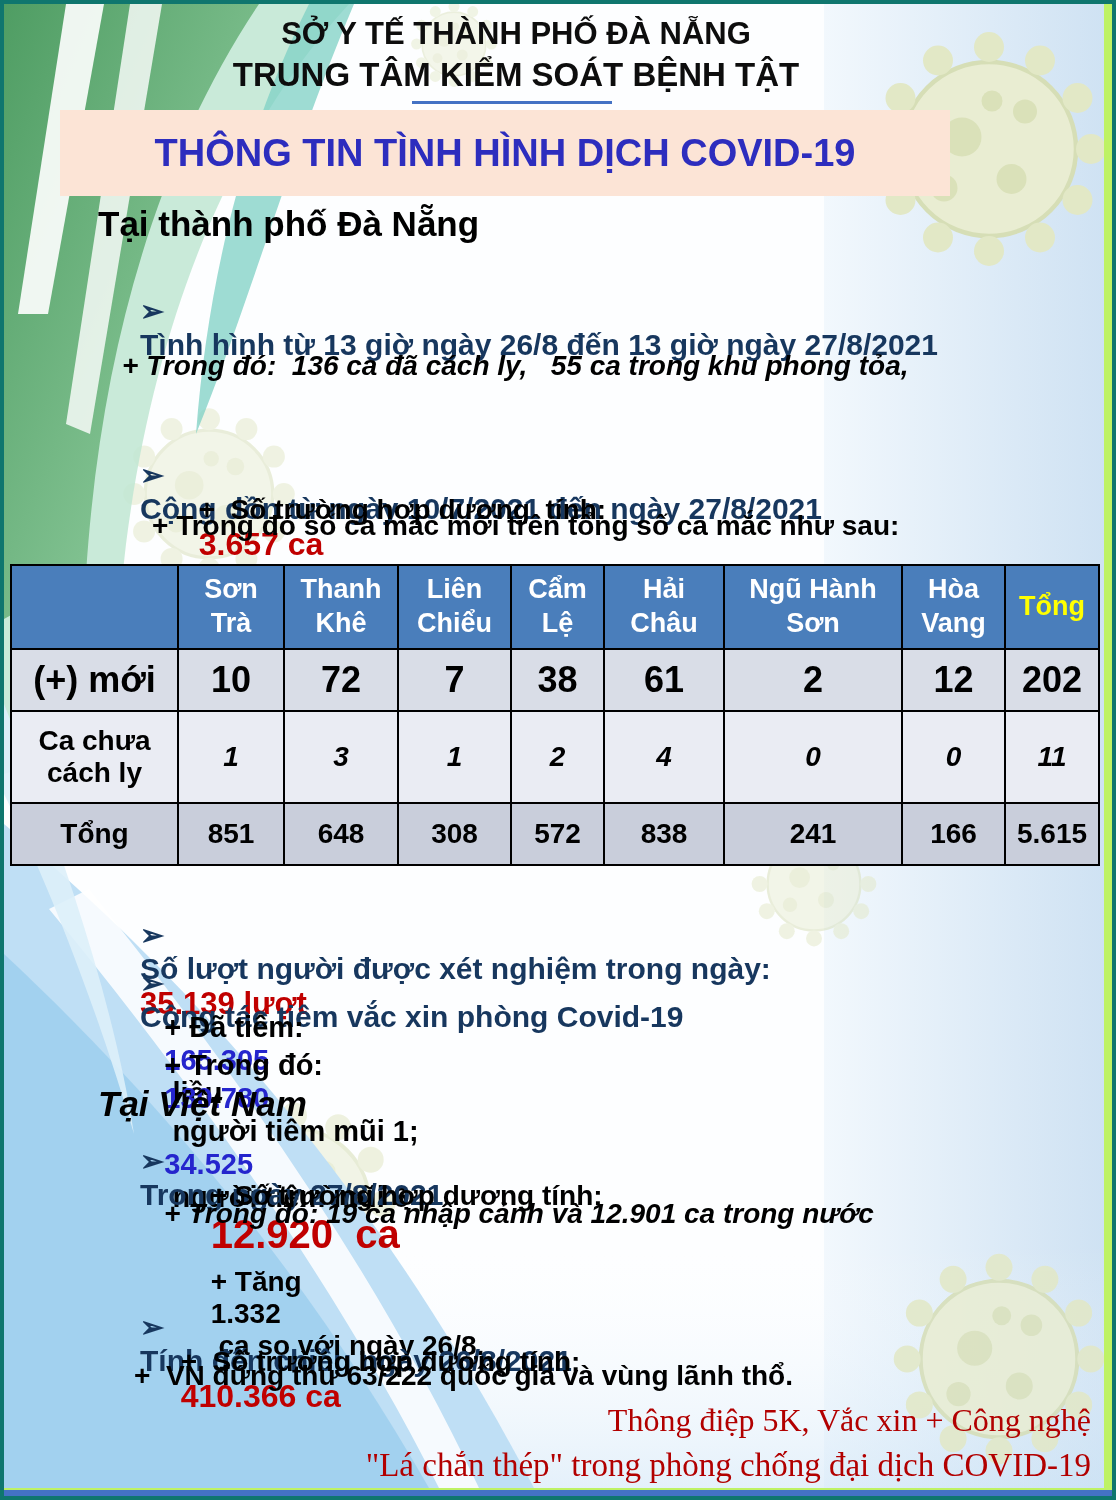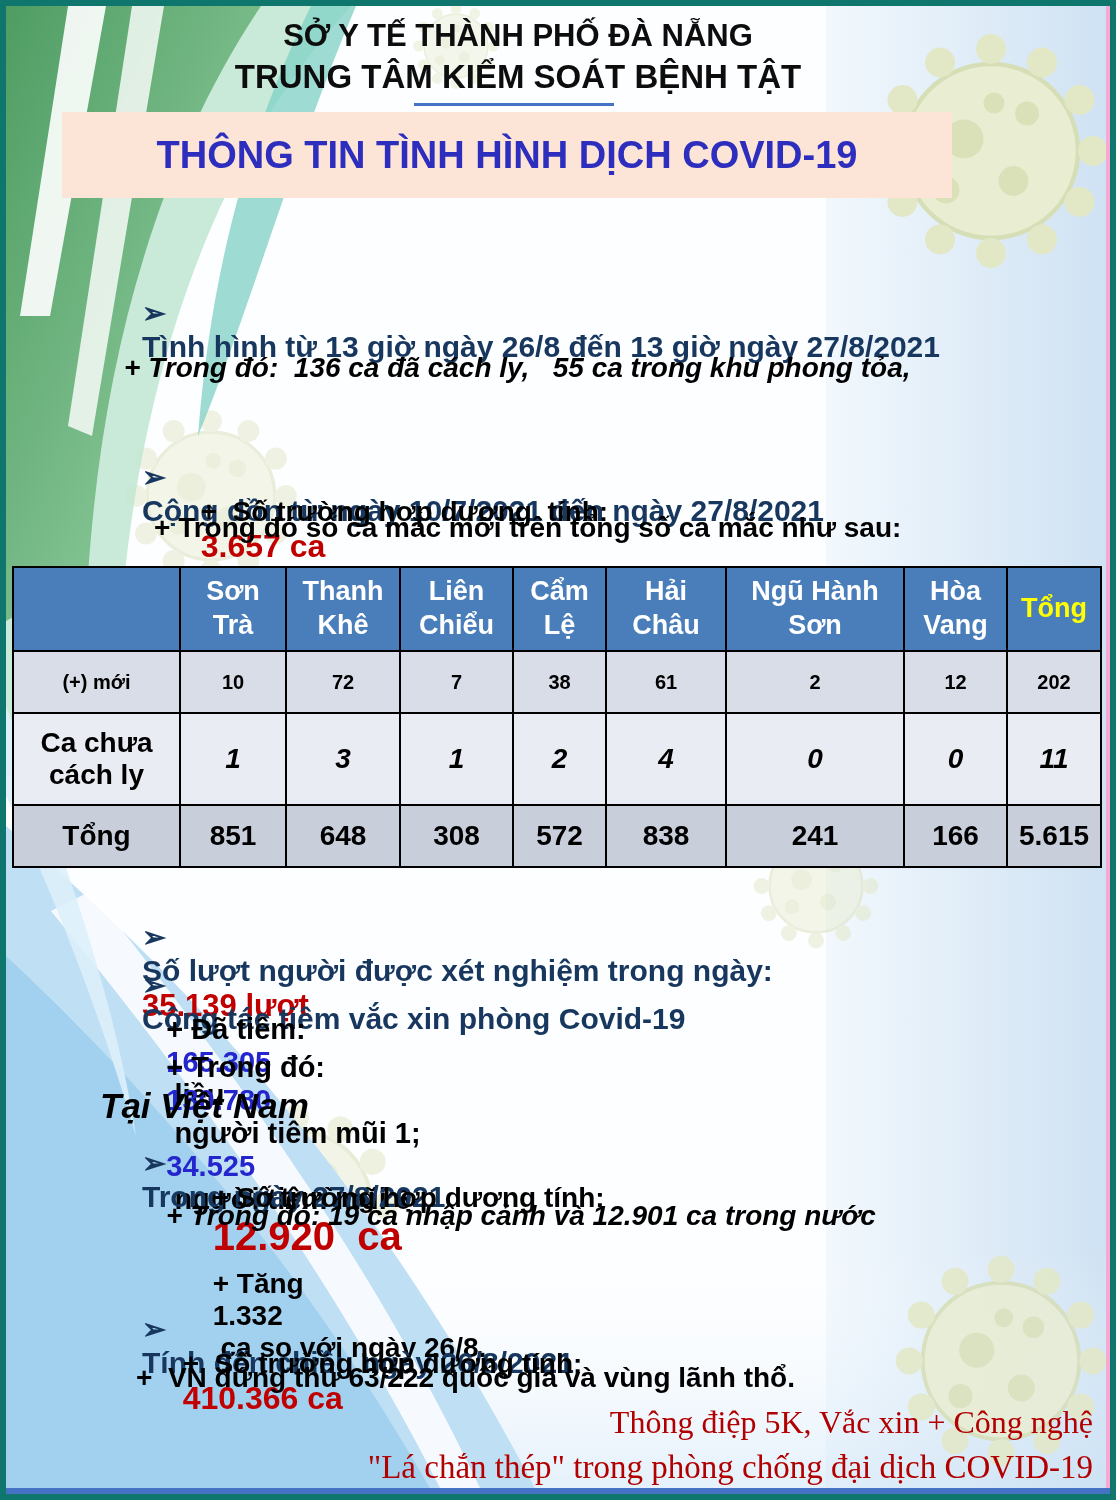--- a/index.html
+++ b/index.html
@@ -4,22 +4,22 @@
 <style>
   html,body { margin:0; padding:0; }
   body {
     width:1116px; height:1500px;
     font-family:"Liberation Sans", sans-serif;
     background:#ffffff;
   }
   .page {
     position:relative; box-sizing:border-box;
     width:1116px; height:1500px;
-    border:6px solid #0f766e;
-    background:#f9a8d4;
+    border:4px solid #0f766e;
+    background:#bef264;
     overflow:hidden;
   }
   .page::after {
     content:""; position:absolute; left:0; right:0; bottom:0; height:6px;
     background:#4472C4;
   }
   .bg { position:absolute; top:0; left:0; width:1100px; height:1484px; }
   .content { position:absolute; top:0; left:0; width:1100px; height:1484px; }
 
   .abs { position:absolute; white-space:pre; }
@@ -81,21 +81,21 @@
     border-collapse:collapse; table-layout:fixed;
   }
   .main-table th, .main-table td {
     border:2px solid #000; text-align:center; font-weight:bold;
     padding:2px 2px; overflow:hidden;
   }
   .main-table thead th {
     background:#4A7EBB; color:#fff; font-size:27px; height:78px; line-height:1.25;
   }
   .main-table thead th.total-col { color:#FFFF00; }
-  .main-table tr.r-new td   { background:#D9DDE7; font-size:20px; height:56px; }
+  .main-table tr.r-new td   { background:#D9DDE7; font-size:36px; height:56px; }
   .main-table tr.r-noiso td { background:#EAECF3; font-size:28px; height:86px; }
   .main-table tr.r-noiso td.val { font-style:italic; }
   .main-table tr.r-total td { background:#C9CEDB; font-size:28px; height:56px; }
   .main-table td.row-label  { font-style:normal; }
 
   
   .footer {
     position:absolute; top:1398px; left:0; width:1040px; text-align:right;
     font-family:"Liberation Serif", serif; font-weight:normal; color:#B20000;padding-left:47px;
   }
@@ -170,20 +170,21 @@
   <div class="content">
 
     <div class="abs org-line" id="org1">SỞ Y TẾ THÀNH PHỐ ĐÀ NẴNG</div>
     <div class="abs org-line" id="org2">TRUNG TÂM KIỂM SOÁT BỆNH TẬT</div>
     <div id="org-underline"></div>
 
     <div class="title-box">
       <span>THÔNG TIN TÌNH HÌNH DỊCH COVID-19</span>
     </div>
 
+    <div class="abs h-section" id="h-danang">Tại thành phố Đà Nẵng</div>
 
     <div class="abs bullet" id="b-dn1">
       <span class="bicon">➢</span>
       <span>Tình hình từ 13 giờ ngày 26/8 đến 13 giờ ngày 27/8/2021</span>
     </div>
 
 
     <div class="abs line it" id="dn-l2">+ Trong đó:  136 ca đã cách ly,   55 ca trong khu phong tỏa,</div>
 
 

